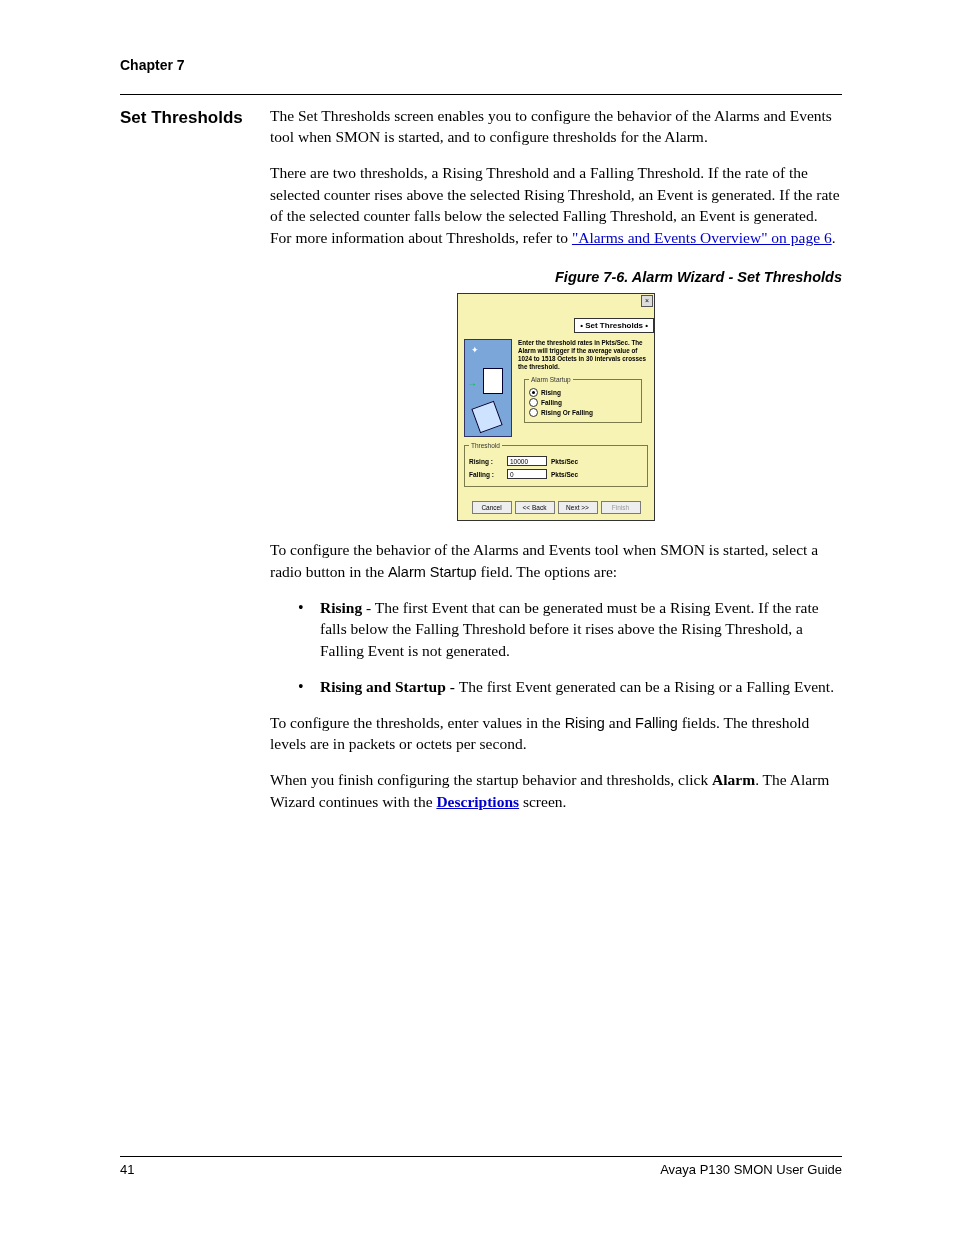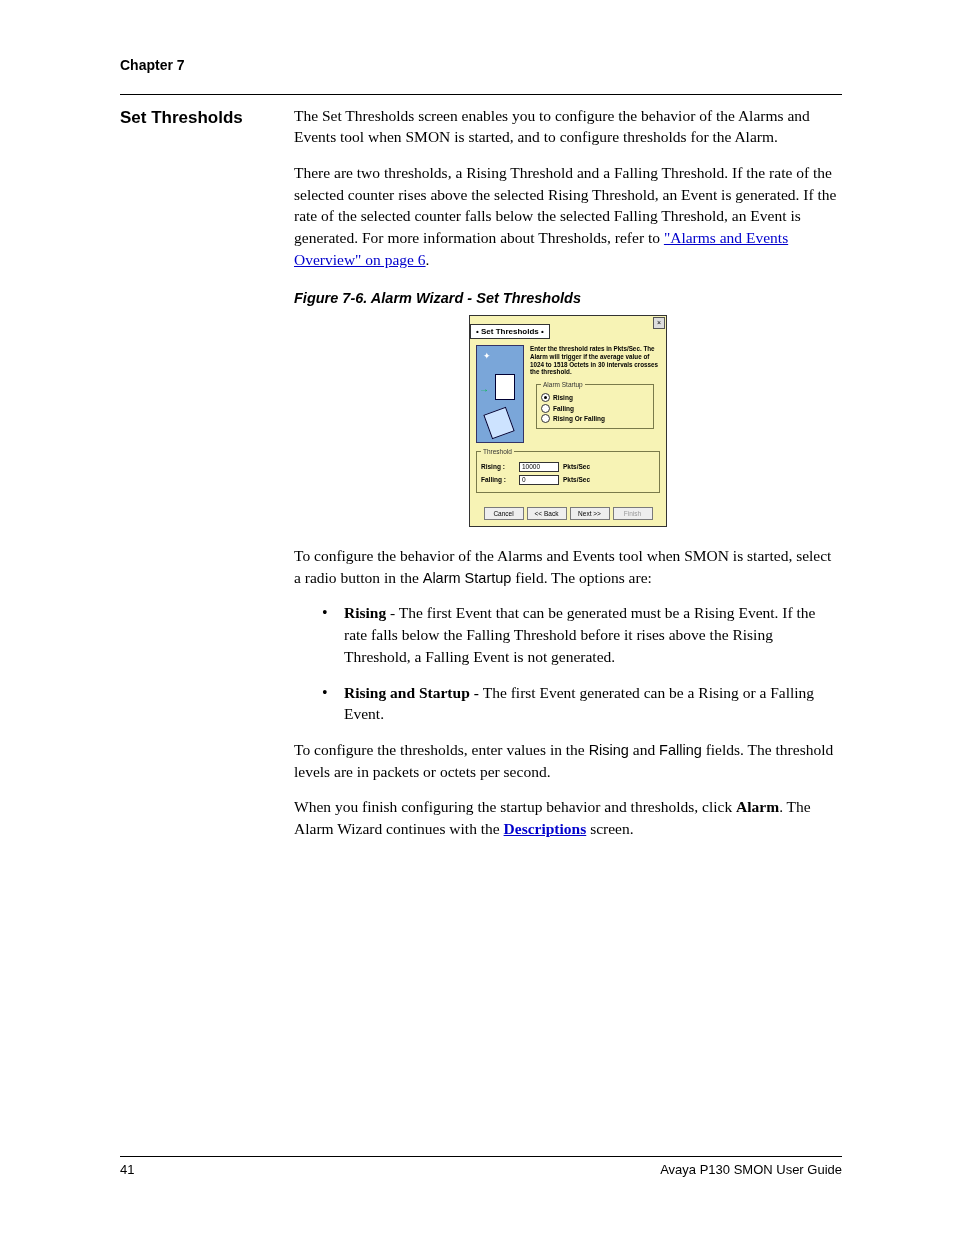--- a/index.html
+++ b/index.html
@@ -24,21 +24,21 @@
     font-size: 14px;
     margin-bottom: 18px;
   }
   hr.sep {
     border: none;
     border-top: 1px solid #000;
     margin: 0;
   }
   .content-row {
     display: flex;
-    gap: 44px;
+    gap: 20px;
     padding-top: 10px;
   }
   .side-heading {
     flex: 0 0 130px;
     font-family: Verdana, Arial, sans-serif;
     font-weight: bold;
     font-size: 17px;
     line-height: 1.25;
     padding-top: 2px;
   }
@@ -46,21 +46,21 @@
     flex: 1;
   }
   .body-col p {
     margin: 0 0 14px 0;
   }
   a.link {
     color: #0000cc;
     text-decoration: underline;
   }
   .fig-caption {
-    text-align: left;
+    text-align: right;
     font-family: Arial, Helvetica, sans-serif;
     font-style: italic;
     font-weight: bold;
     font-size: 14.5px;
     margin: 18px 0 6px 0;
   }
   .figure-wrap {
     display: flex;
     justify-content: center;
     margin-bottom: 18px;
@@ -80,22 +80,22 @@
     position: absolute;
     top: 1px; right: 1px;
     width: 10px; height: 10px;
     border: 1px solid #555;
     background: #ddd;
     font-size: 7px;
     line-height: 9px;
     text-align: center;
   }
   .wizard-title-wrap {
-    text-align: left;
-    padding-top: 8px;
+    text-align: right;
+    padding-top: 24px;
   }
   .wizard-title {
     display: inline-block;
     border: 1px solid #333;
     background: #fff;
     padding: 1px 5px;
     font-weight: bold;
     font-size: 8px;
   }
   .wizard-top {

